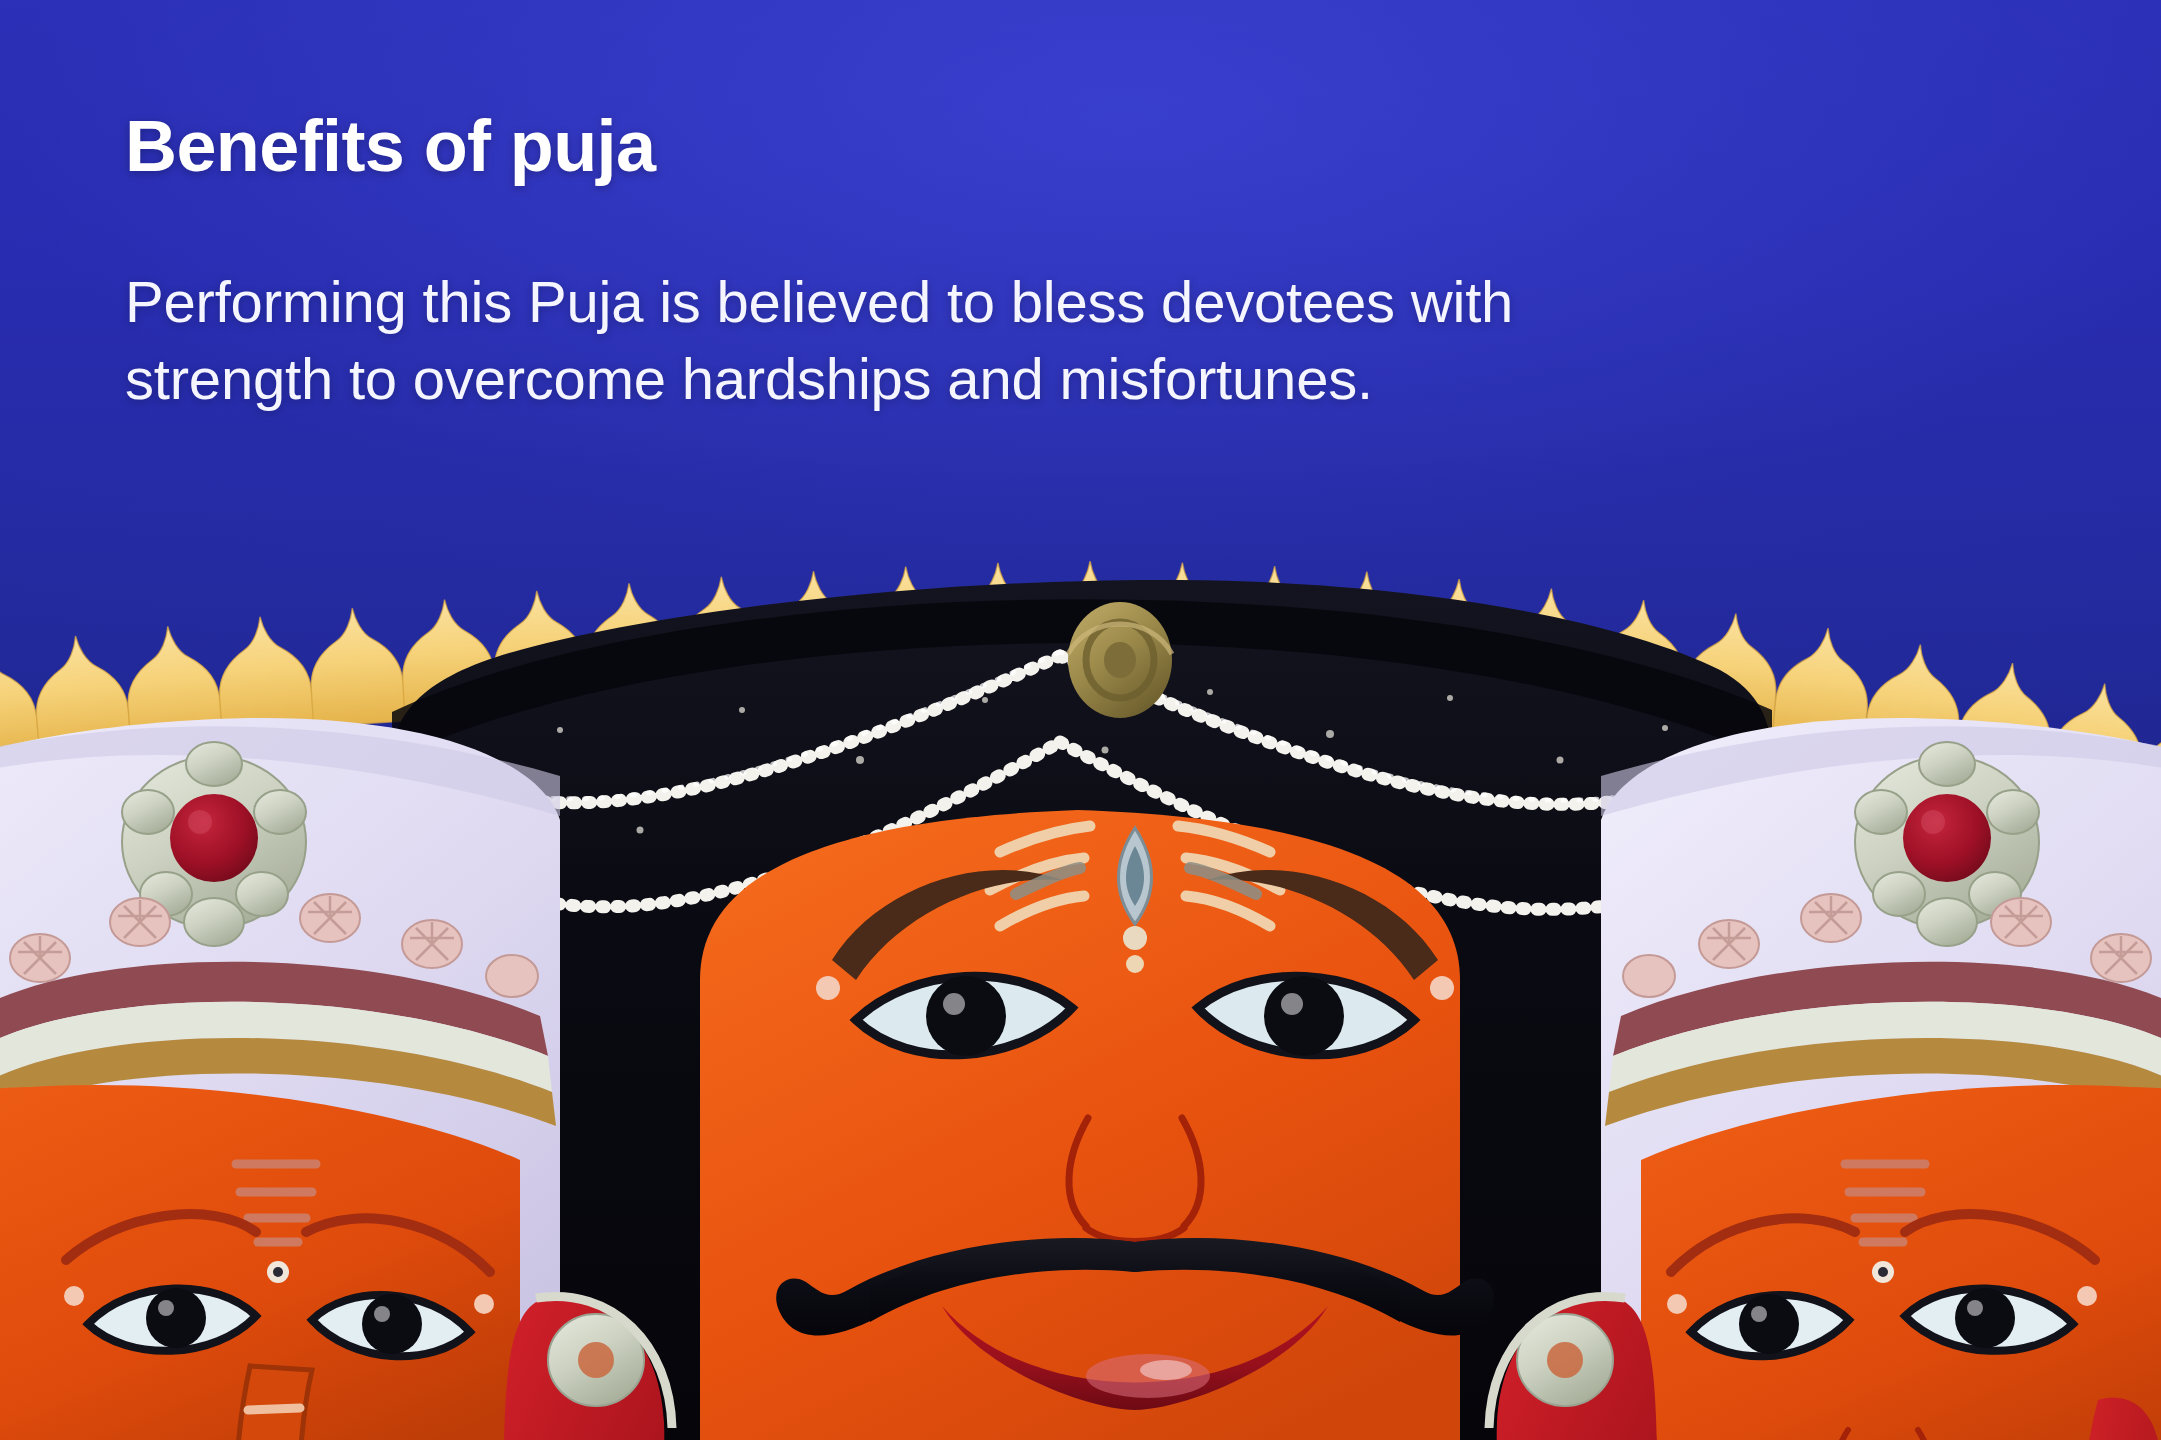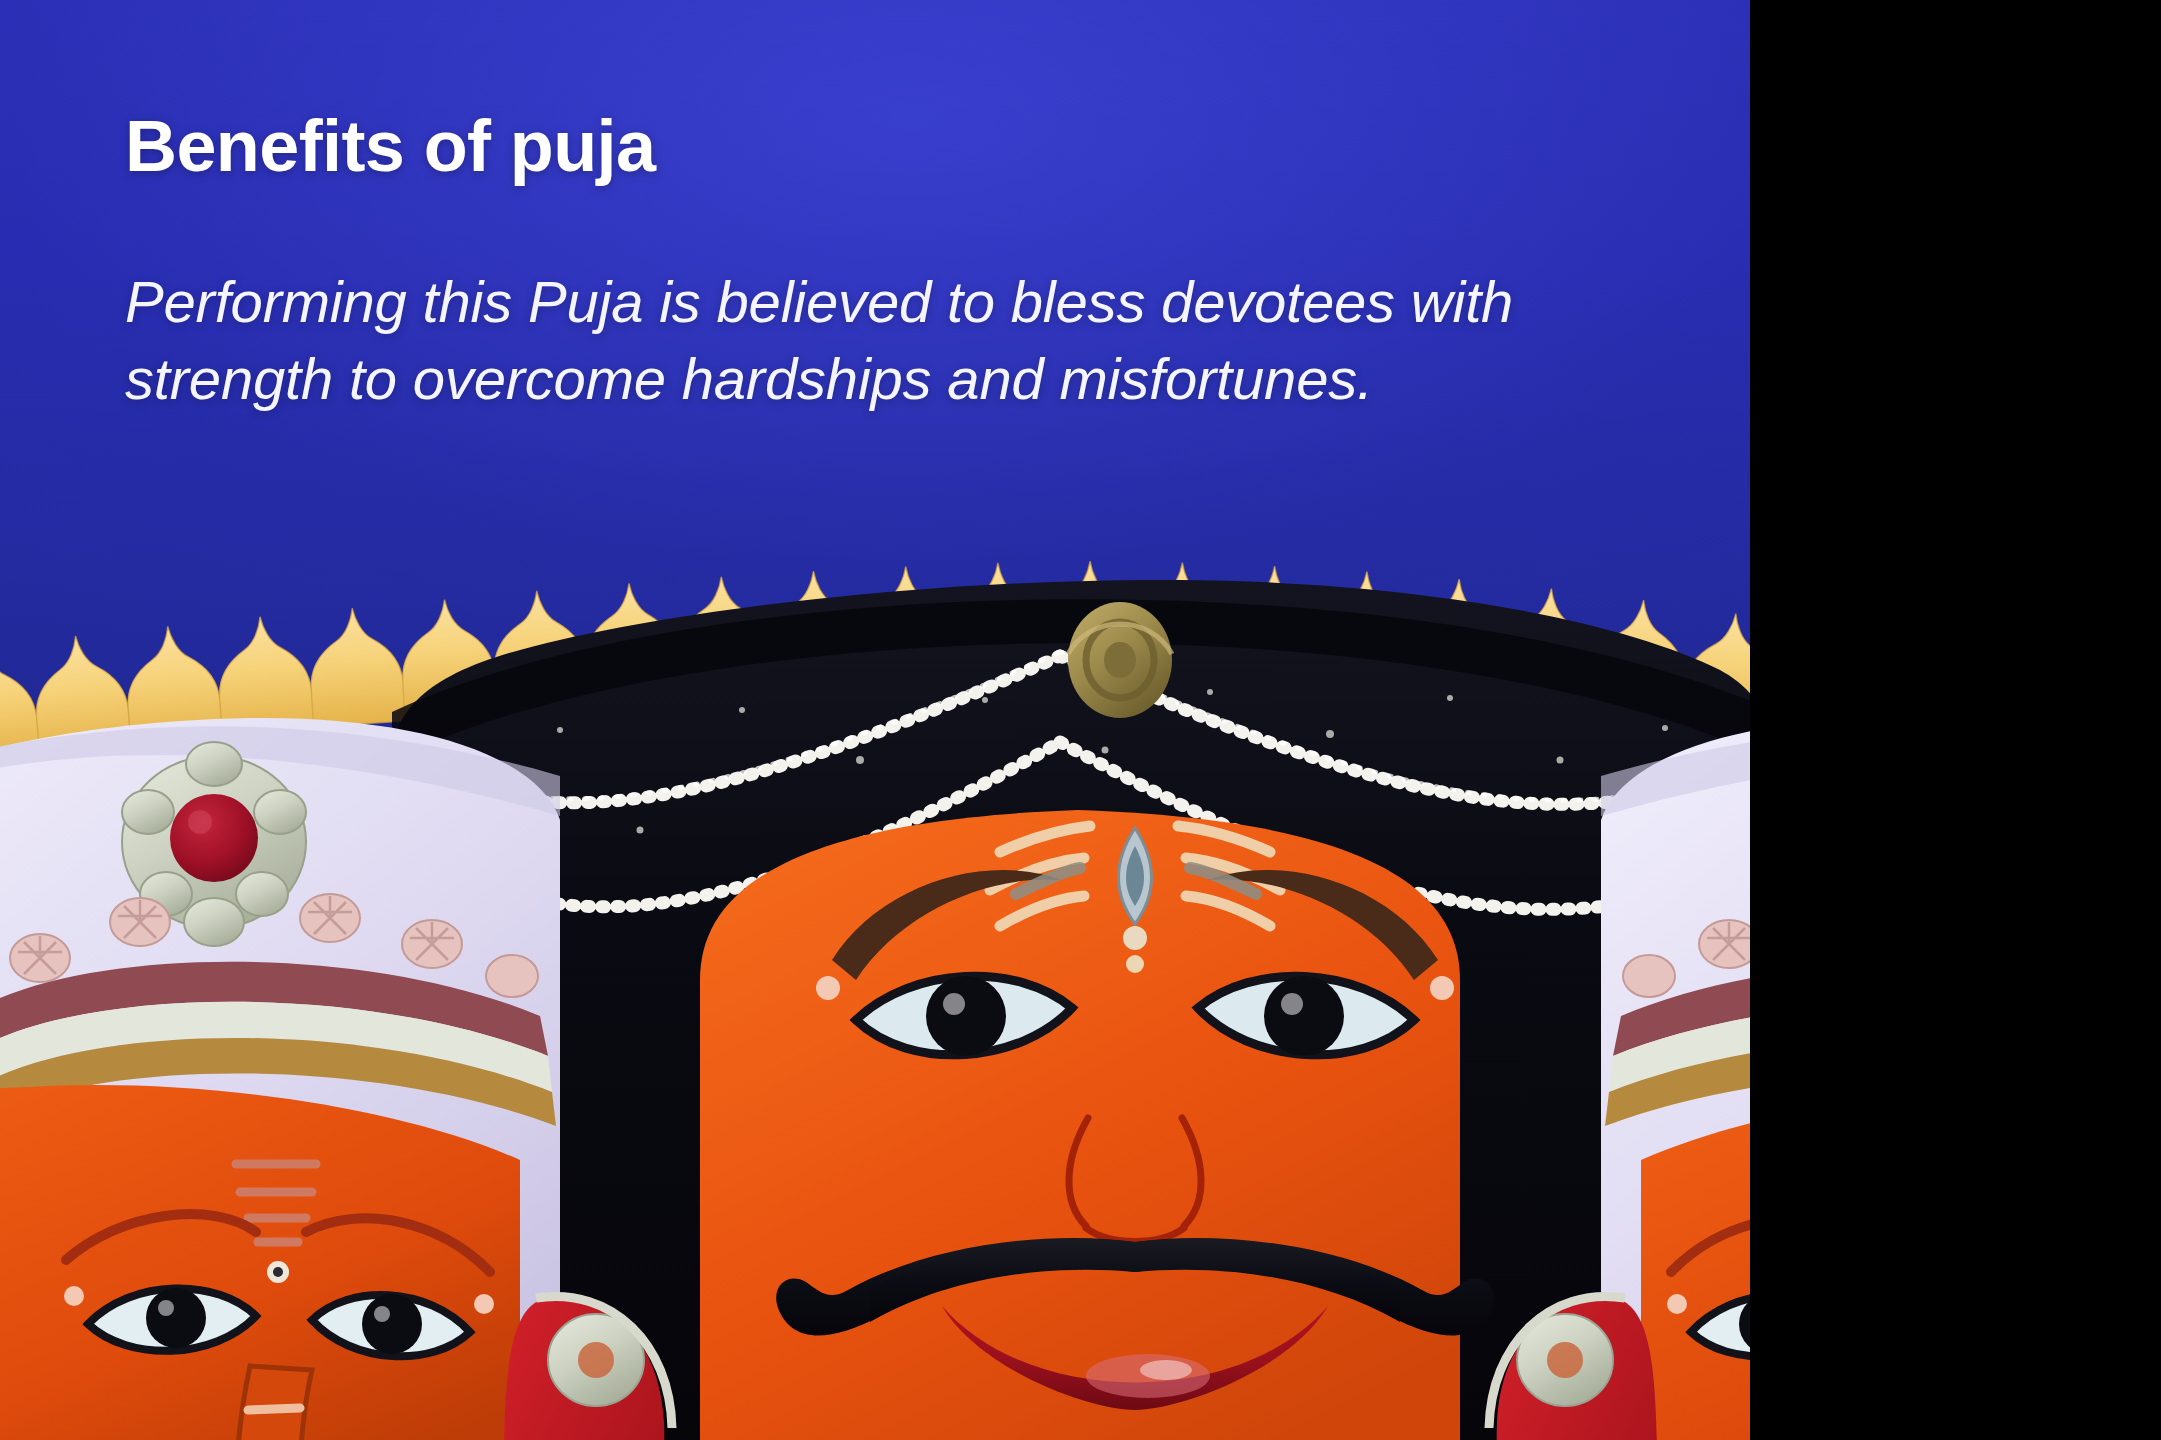--- a/index.html
+++ b/index.html
@@ -1,38 +1,37 @@
 <!DOCTYPE html>
 <html><head>
 <meta charset="utf-8">
 <style>
   html,body{margin:0;padding:0;background:#000;}
   #stage{
-    position:relative;width:1750px;height:1440px;overflow:hidden;
+    position:relative;width:2161px;height:1440px;overflow:hidden;
     font-family:"Liberation Sans", sans-serif;
     background:linear-gradient(180deg,#2b2fb8 0%,#272bb0 18%,#232a9e 40%,#1d2489 62%,#1a2080 80%,#181e7a 100%);
   }
   #bg-glow{
     position:absolute;inset:0;
     background:radial-gradient(115% 70% at 52% 8%, rgba(70,78,225,.55) 0%, rgba(45,50,180,.18) 45%, rgba(20,26,120,0) 75%);
     pointer-events:none;
   }
   .text-wrap{position:absolute;left:0;top:0;width:100%;z-index:40;}
   #page-title{
     position:absolute;left:125px;top:105px;
     font-size:72px;font-weight:700;color:#ffffff;letter-spacing:-0.6px;
     text-shadow:0 2px 10px rgba(0,0,0,.28);
     white-space:nowrap;
   }
   #page-desc{
     position:absolute;left:125px;top:264px;width:1420px;
     font-size:58px;font-weight:400;line-height:1.32;color:#f4f5ff;
     letter-spacing:-0.2px;
     text-shadow:0 2px 9px rgba(0,0,0,.25);
-    font-style:italic;
   }
   #artwork{position:absolute;left:0;bottom:0;width:2161px;height:980px;z-index:10;}
 </style>
 </head>
 <body>
 
 <div id="stage">
 
   <div id="bg-glow"></div>
 

